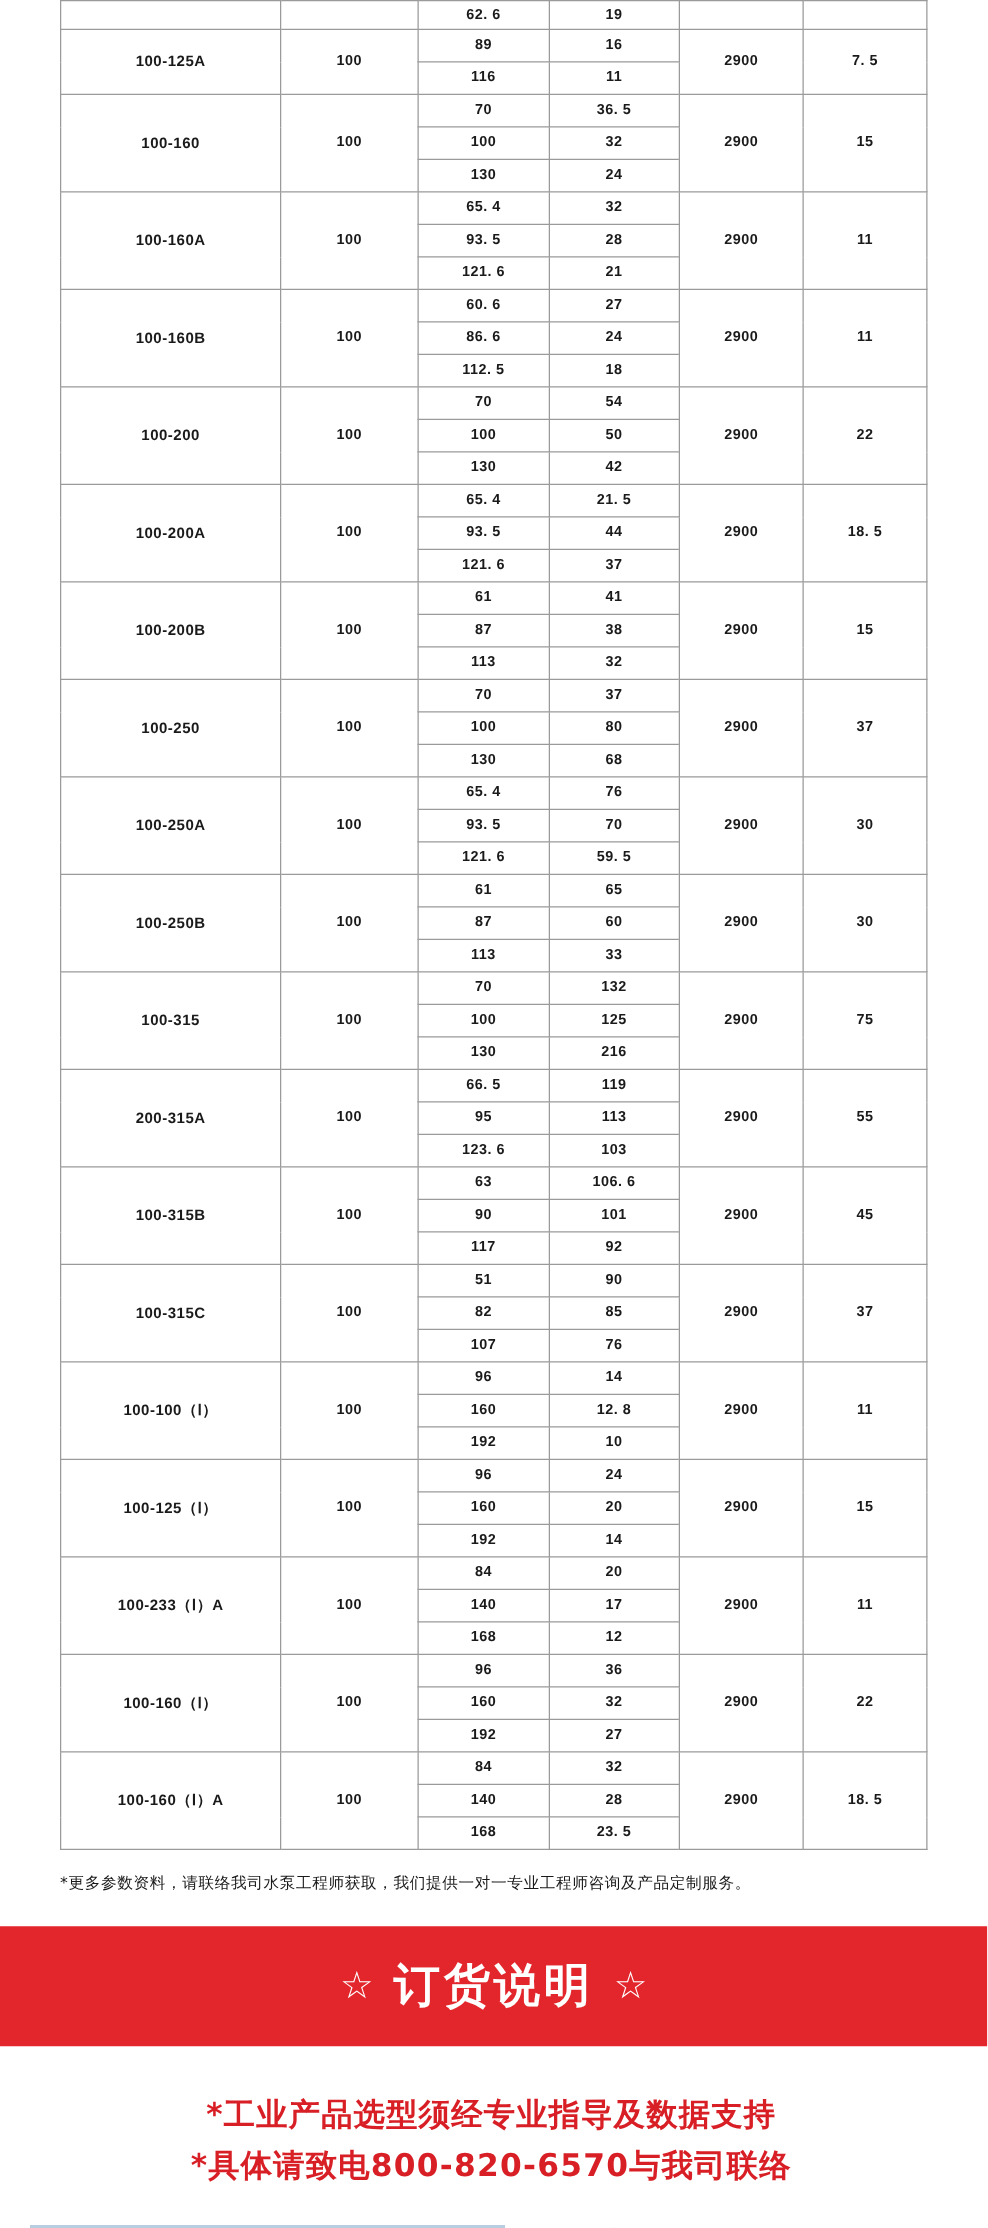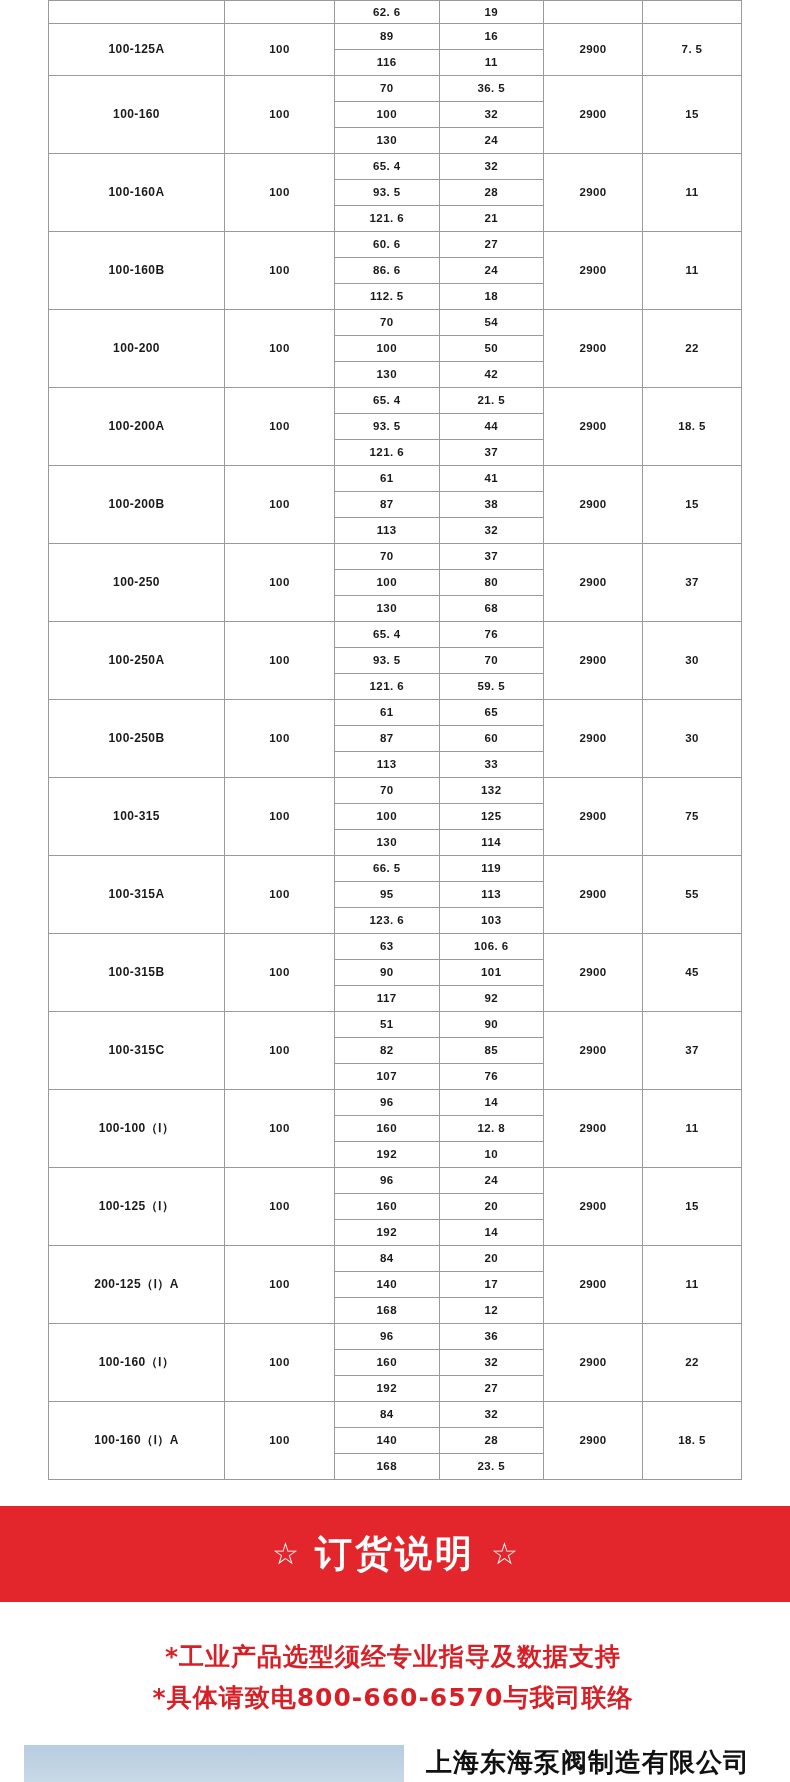--- a/index.html
+++ b/index.html
@@ -310,24 +310,24 @@
             <td class="head">132</td>
             <td class="speed" rowspan="3">2900</td>
             <td class="power" rowspan="3">75</td>
           </tr>
           <tr>
             <td class="flow">100</td>
             <td class="head">125</td>
           </tr>
           <tr>
             <td class="flow">130</td>
-            <td class="head">114</td>
-          </tr>
-          <tr>
-            <td class="model" rowspan="3">100-315A</td>
+            <td class="head">216</td>
+          </tr>
+          <tr>
+            <td class="model" rowspan="3">200-315A</td>
             <td class="dia" rowspan="3">100</td>
             <td class="flow">66. 5</td>
             <td class="head">119</td>
             <td class="speed" rowspan="3">2900</td>
             <td class="power" rowspan="3">55</td>
           </tr>
           <tr>
             <td class="flow">95</td>
             <td class="head">113</td>
           </tr>
@@ -393,21 +393,21 @@
           </tr>
           <tr>
             <td class="flow">160</td>
             <td class="head">20</td>
           </tr>
           <tr>
             <td class="flow">192</td>
             <td class="head">14</td>
           </tr>
           <tr>
-            <td class="model" rowspan="3">200-125（Ⅰ）A</td>
+            <td class="model" rowspan="3">100-233（Ⅰ）A</td>
             <td class="dia" rowspan="3">100</td>
             <td class="flow">84</td>
             <td class="head">20</td>
             <td class="speed" rowspan="3">2900</td>
             <td class="power" rowspan="3">11</td>
           </tr>
           <tr>
             <td class="flow">140</td>
             <td class="head">17</td>
           </tr>
@@ -444,32 +444,33 @@
             <td class="head">28</td>
           </tr>
           <tr>
             <td class="flow">168</td>
             <td class="head">23. 5</td>
           </tr>
         </tbody>
     </table>
   </div>
 
+  <div class="note">*更多参数资料，请联络我司水泵工程师获取，我们提供一对一专业工程师咨询及产品定制服务。</div>
 
   <div class="banner">
     <div class="banner-inner">
       <span class="banner-star">☆</span>
       <span class="banner-text">订货说明</span>
       <span class="banner-star">☆</span>
     </div>
   </div>
 
   <div class="headlines">
     <div class="headline">*工业产品选型须经专业指导及数据支持</div>
-    <div class="headline">*具体请致电800-660-6570与我司联络</div>
+    <div class="headline">*具体请致电800-820-6570与我司联络</div>
   </div>
 
   <div class="footer">
 
     <div class="photo">
       <div class="sky"></div>
 
     </div>
 
     <div class="company">

